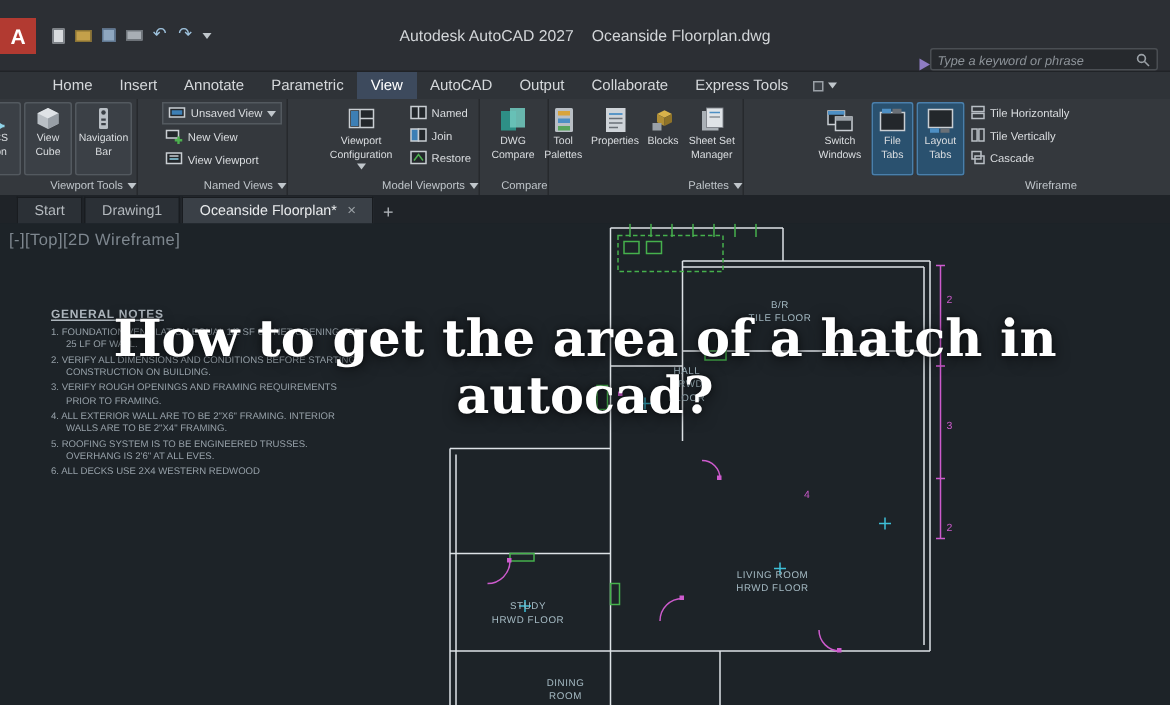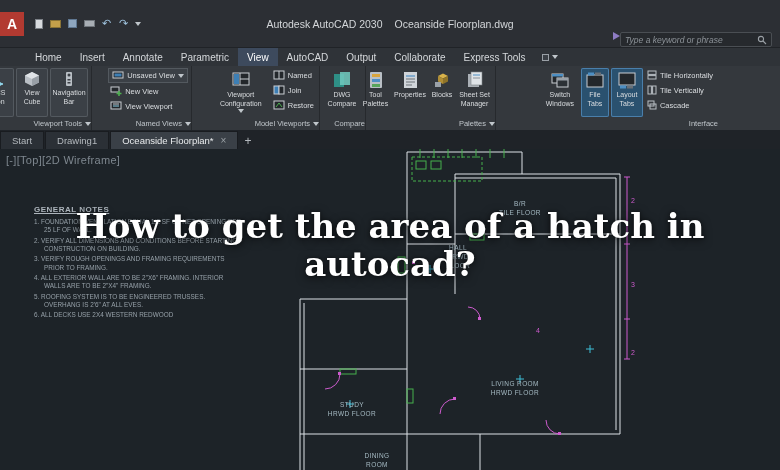--- a/index.html
+++ b/index.html
@@ -10,21 +10,21 @@
   
   .titlebar { flex:0 0 24px; background:#2c2f34; border-bottom:1px solid #202327; display:flex; align-items:center; position:relative; }
   .logo { width:24px; height:24px; background:#b23a31; color:#fff; font-weight:bold; font-size:14px; display:flex; align-items:center; justify-content:center; }
   .qat { display:flex; align-items:center; gap:6px; padding:0 9px; }
   .qico { height:12px; min-width:11px; display:inline-flex; align-items:center; justify-content:center; color:#9fc3de; font-size:11px; line-height:1; }
   .qi-sheet { width:8px; height:10px; background:#d8dbde; border:1px solid #7d8288; }
   .qi-folder { width:11px; height:8px; background:#c4a04a; border:1px solid #8a7335; }
   .qi-save { width:9px; height:9px; background:#8fa7c0; border:1px solid #5f7791; }
   .qi-plot { width:11px; height:7px; background:#a8aeb4; border:1px solid #70767c; }
   .title-center { position:absolute; left:50%; transform:translateX(-50%); display:flex; gap:12px; font-size:10.5px; color:#d3d6d9; white-space:nowrap; }
-  .title-right { margin-left:auto; display:flex; align-items:flex-start; gap:0; padding-right:8px;margin-top:32px; }
+  .title-right { margin-left:auto; display:flex; align-items:flex-end; gap:0; padding-right:8px;margin-top:32px; }
   .share-tri { width:0; height:0; border-top:4px solid transparent; border-bottom:4px solid transparent; border-left:7px solid #8e7cc3; }
   .searchbox { display:flex; align-items:center; gap:4px; width:152px; height:15px; background:#26292d; border:1px solid #4a4e53; border-radius:2px; padding:0 4px; }
   .searchbox input { flex:1; min-width:0; background:transparent; border:none; outline:none; color:#c8ccd0; font-size:8.5px; font-style:italic; font-family:inherit; }
   .searchbox input::placeholder { color:#8d9399; font-style:italic; }
 
   
   .ribbontabs { flex:0 0 18px; background:#2f3338; display:flex; align-items:stretch; padding-left:26px; }
   .rtab { padding:0 9px; display:flex; align-items:center; font-size:10px; color:#d5d8db; white-space:nowrap; }
   .rtab.active { background:#3d4a5d; color:#ffffff; }
   .rtab-opts { display:flex; align-items:center; gap:3px; padding:0 7px; }
@@ -41,21 +41,21 @@
   .bigbtn.hl { background:#2a516f; box-shadow:inset 0 0 0 1px #4a7fab; }
   .col { display:flex; flex-direction:column; gap:1px; }
   .rowbtn { display:flex; align-items:center; gap:3px; font-size:7.5px; color:#dadde0; padding:0 2px; height:14px; white-space:nowrap; }
   .dropdown { display:flex; align-items:center; gap:3px; height:15px; background:#3b4046; border:1px solid #53595f; font-size:7.5px; color:#dadde0; padding:0 3px; white-space:nowrap; }
   .ic20 { width:20px; height:20px; flex:0 0 auto; }
   .ic18 { width:18px; height:18px; flex:0 0 auto; }
   .ic12 { width:12px; height:12px; flex:0 0 12px; }
   .ic10 { width:10px; height:10px; flex:0 0 10px; }
 
   
-  .filetabs { flex:0 0 19px; background:#1f2328; display:flex; align-items:flex-end; gap:1px; padding-left:0; }
+  .filetabs { flex:0 0 19px; background:#1f2328; display:flex; align-items:flex-end; gap:1px; padding-left:11px; }
   .ftab { height:18px; display:flex; align-items:center; gap:7px; padding:0 11px; font-size:9.5px; color:#b4b9be; background:#2b3036; border:1px solid #191c20; border-bottom:none; white-space:nowrap; }
   .ftab.active { background:#3a4047; color:#e9ebed; }
   .ftab .x { font-size:10px; color:#9aa0a5; line-height:1; }
   .plus { width:17px; height:17px; display:flex; align-items:center; justify-content:center; font-size:12px; color:#b4b9be; }
 
   
   .canvas { position:relative; flex:1; background:#1d2328; overflow:hidden; }
   .plan { position:absolute; left:0; top:0; }
   .vplabel { position:absolute; left:6px; top:5px; font-size:11px; color:#7e878f; letter-spacing:.3px; }
   .notes { position:absolute; left:34px; top:56px; width:208px; color:#96a0a8; }
@@ -83,21 +83,21 @@
           <span class="qi-save"></span>
         </span>
       <span class="qico">
           <span class="qi-plot"></span>
         </span>
       <span class="qico">↶</span>
       <span class="qico">↷</span>
       <span class="caret"></span>
     </div>
     <div class="title-center">
-      <span>Autodesk AutoCAD 2030</span>
+      <span>Autodesk AutoCAD 2027</span>
       <span>Oceanside Floorplan.dwg</span>
     </div>
     <div class="title-right">
       <span class="share-tri"></span>
       <div class="searchbox">
         <input type="text" placeholder="Type a keyword or phrase" style="">
         <svg class="ic10" viewBox="0 0 10 10">
             <circle cx="4" cy="4" r="2.6" fill="none" stroke="#9aa0a6" stroke-width="1.1"></circle>
             <line x1="6" y1="6" x2="9" y2="9" stroke="#9aa0a6" stroke-width="1.1"></line>
           </svg>
@@ -348,21 +348,21 @@
           <div class="rowbtn">
             <svg class="ic10" viewBox="0 0 10 10">
                 <rect x="1" y="1" width="6" height="5" fill="none" stroke="#b9bfc5"></rect>
                 <rect x="3" y="4" width="6" height="5" fill="none" stroke="#b9bfc5"></rect>
               </svg>
             <span>Cascade</span>
           </div>
         </div>
       </div>
       <div class="plabel">
-          <span>Interface</span>
+          <span>Wireframe</span>
         </div>
     </div>
   </div>
 
   <div class="filetabs">
     <div class="ftab">
         <span>Start</span>
       </div>
     <div class="ftab">
         <span>Drawing1</span>

